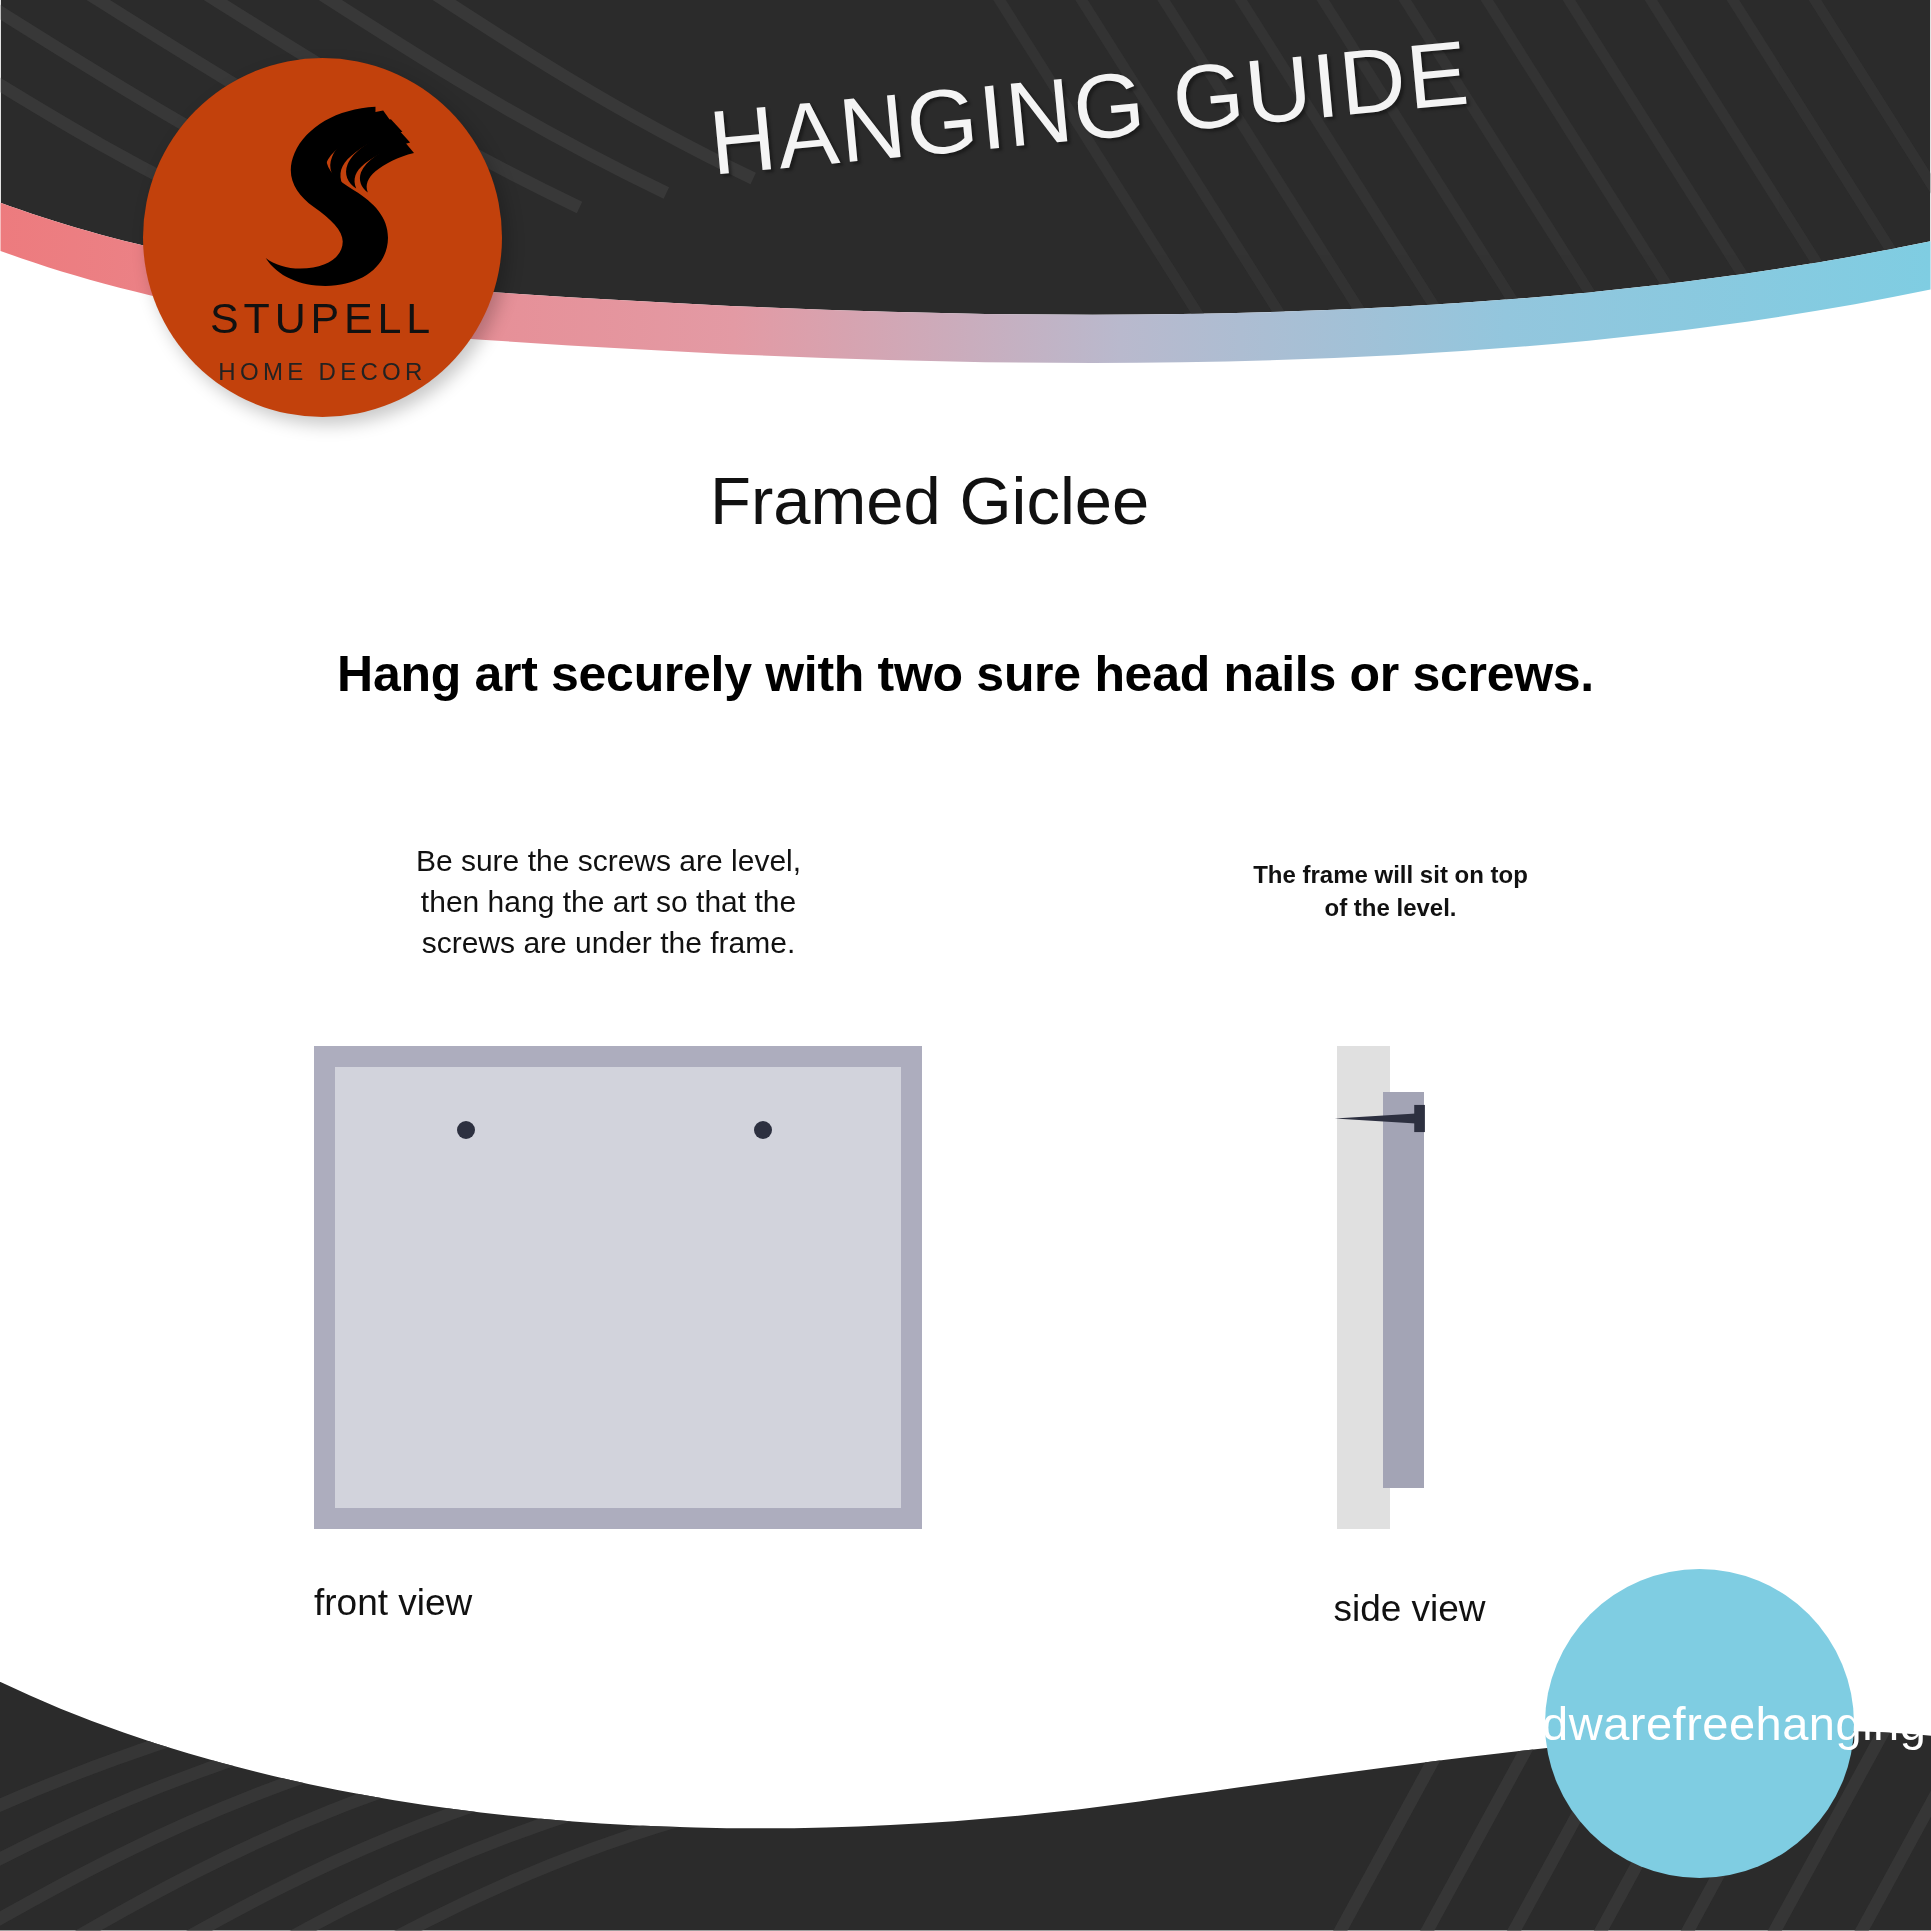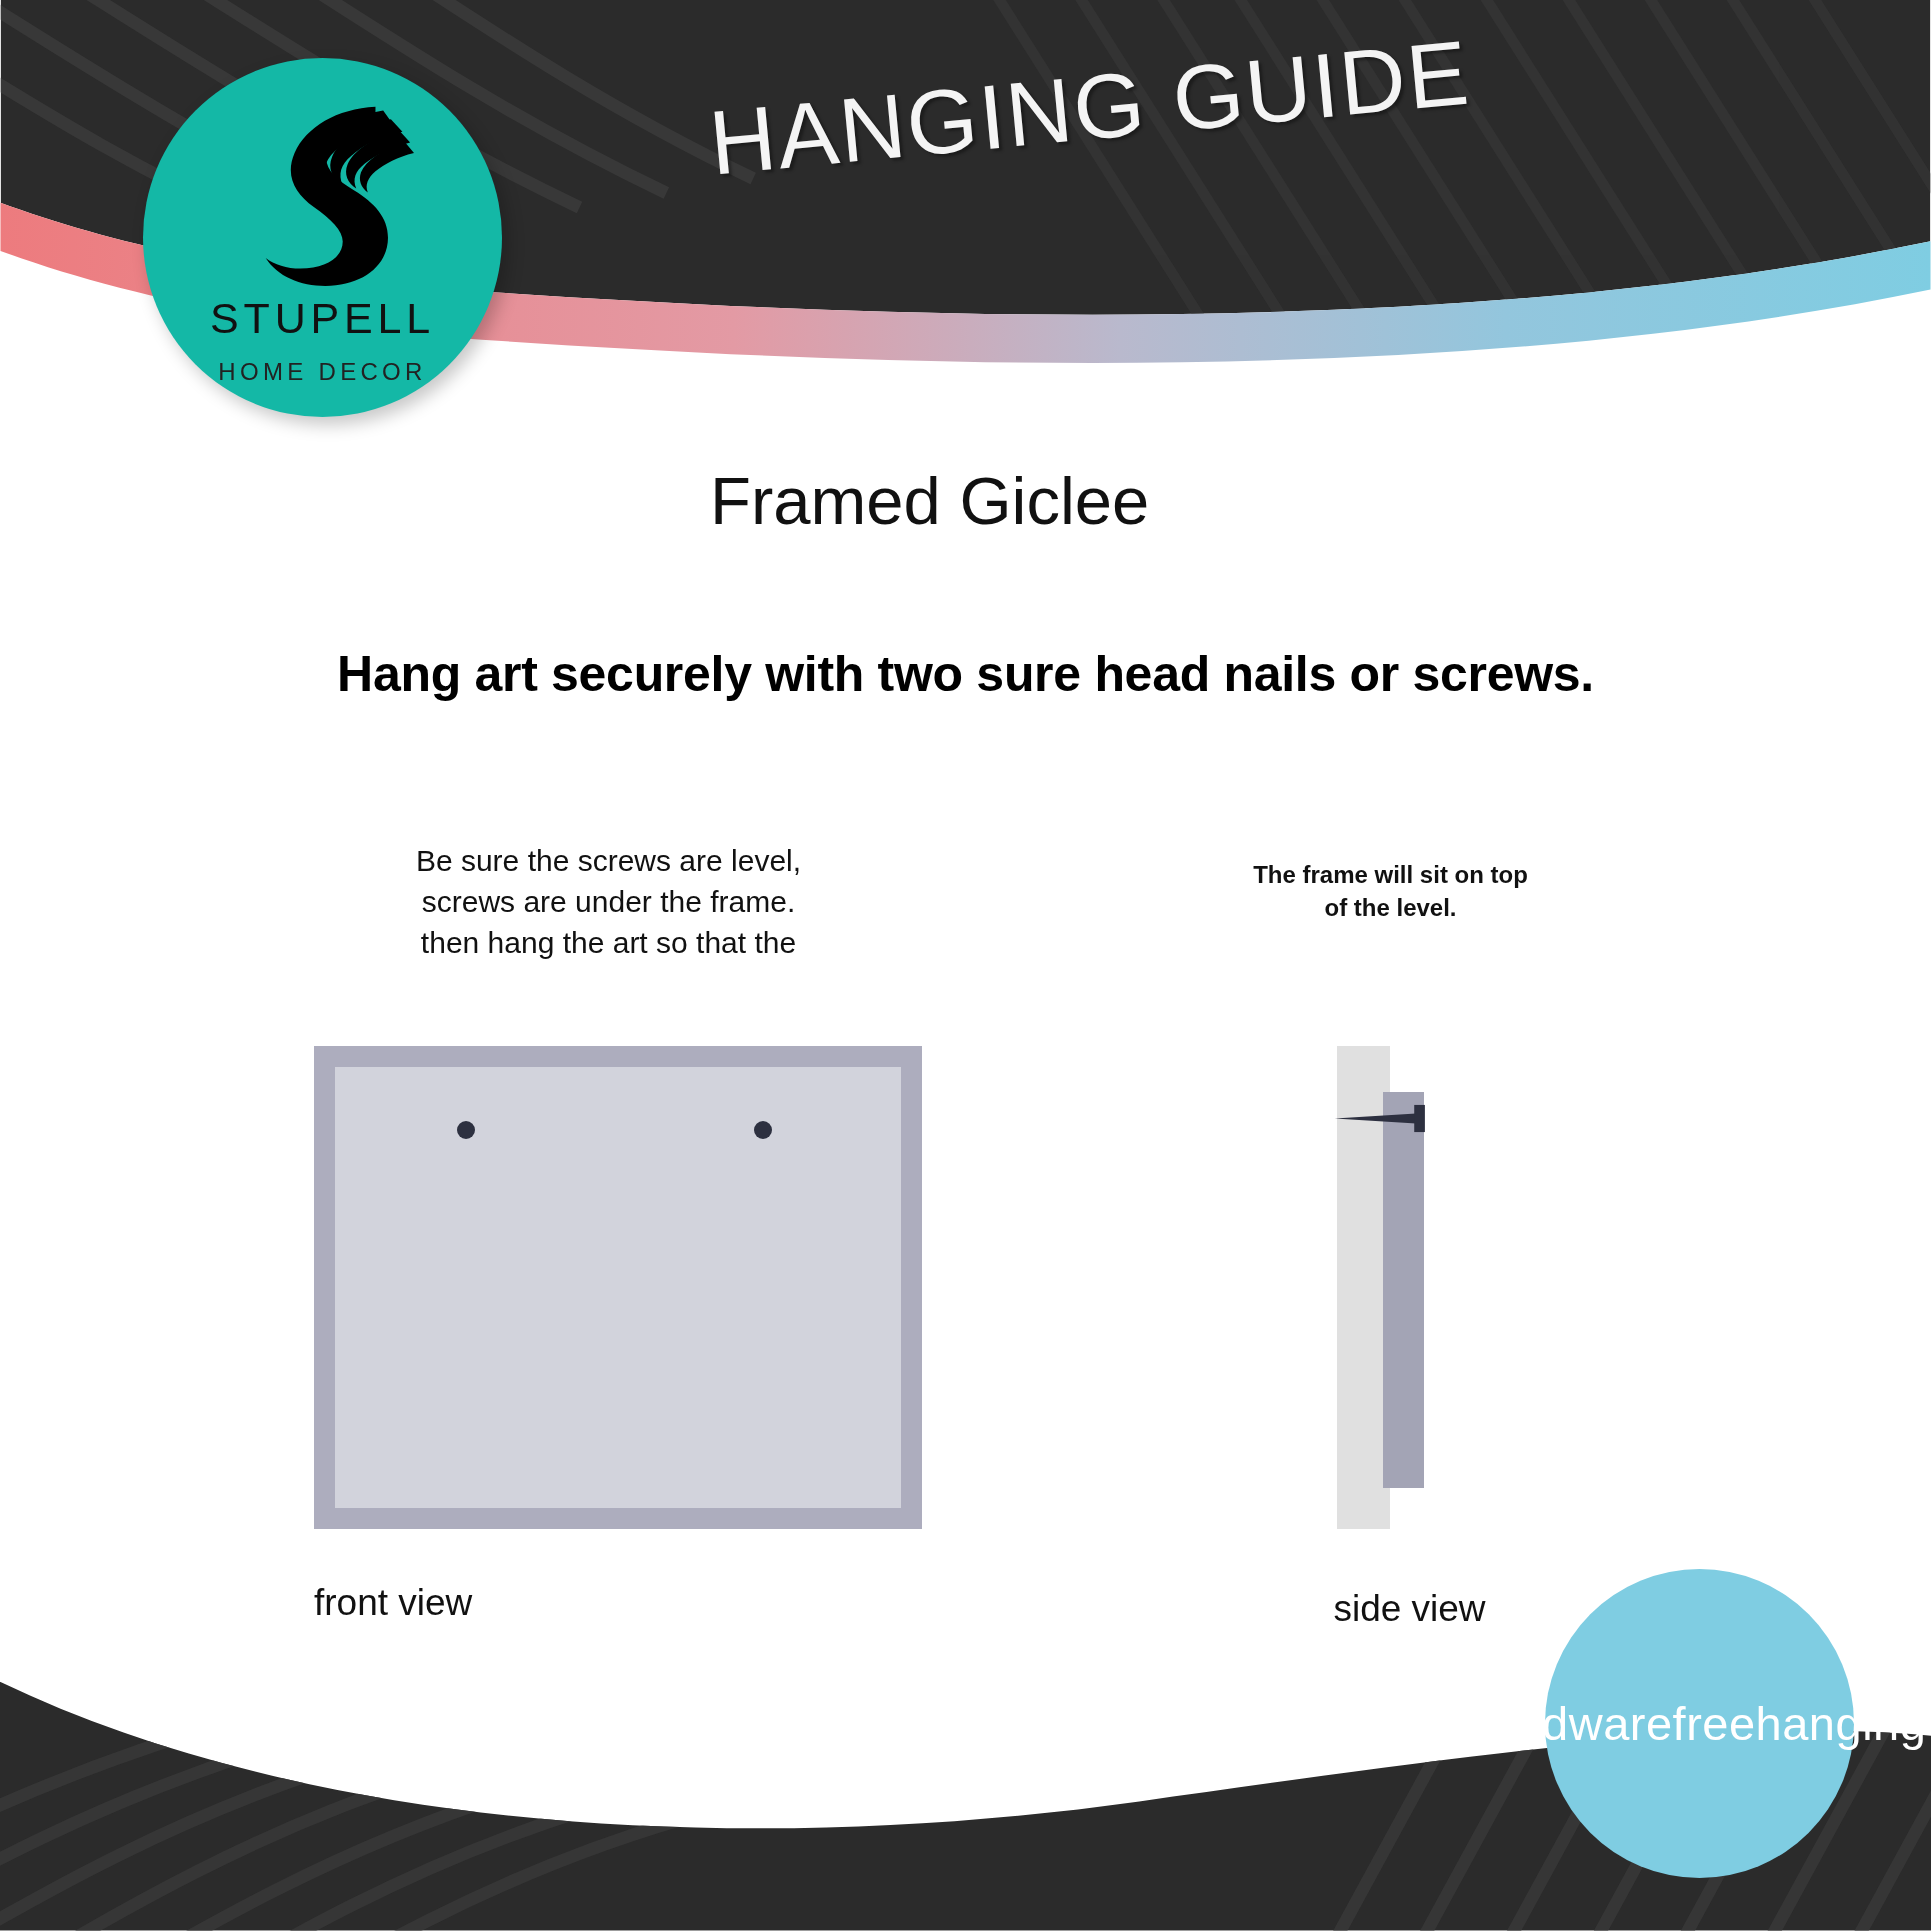--- a/index.html
+++ b/index.html
@@ -29,21 +29,21 @@
     text-shadow:2.9px 2.9px 2.9px rgba(0,0,0,.35);
     white-space:nowrap;
   }
 
   
   .logo-badge {
     position:absolute;
     left:143px; top:58px;
     width:359px; height:359px;
     border-radius:50%;
-    background:#14b8a6;
+    background:#c2410c;
     box-shadow:5.8px 7.7px 17.4px rgba(0,0,0,.22);
     display:flex; flex-direction:column;
     align-items:center; justify-content:flex-start;
     padding-top:37px;
   }
   .logo-mark { width:183px; height:193px; }
   .logo-name {
     font-size:43px; letter-spacing:4.8px; color:#111;
     font-weight:400; margin-top:5.8px;
   }
@@ -211,22 +211,22 @@
     <div class="logo-name">STUPELL</div>
     <div class="logo-sub">HOME DECOR</div>
   </div>
 
   <div class="product-type">Framed Giclee</div>
 
   <div class="lead">Hang art securely with two sure head nails or screws.</div>
 
   <div class="col-left-cap">
     <div>Be sure the screws are level,</div>
+    <div>then hang the art so that the</div>
     <div>screws are under the frame.</div>
-    <div>then hang the art so that the</div>
   </div>
 
   <div class="col-right-cap">
     <div>The frame will sit on top</div>
     <div>of the level.</div>
   </div>
 
   <div class="front-view">
     <div class="front-inner">
       <div class="screw-dot left"></div>

